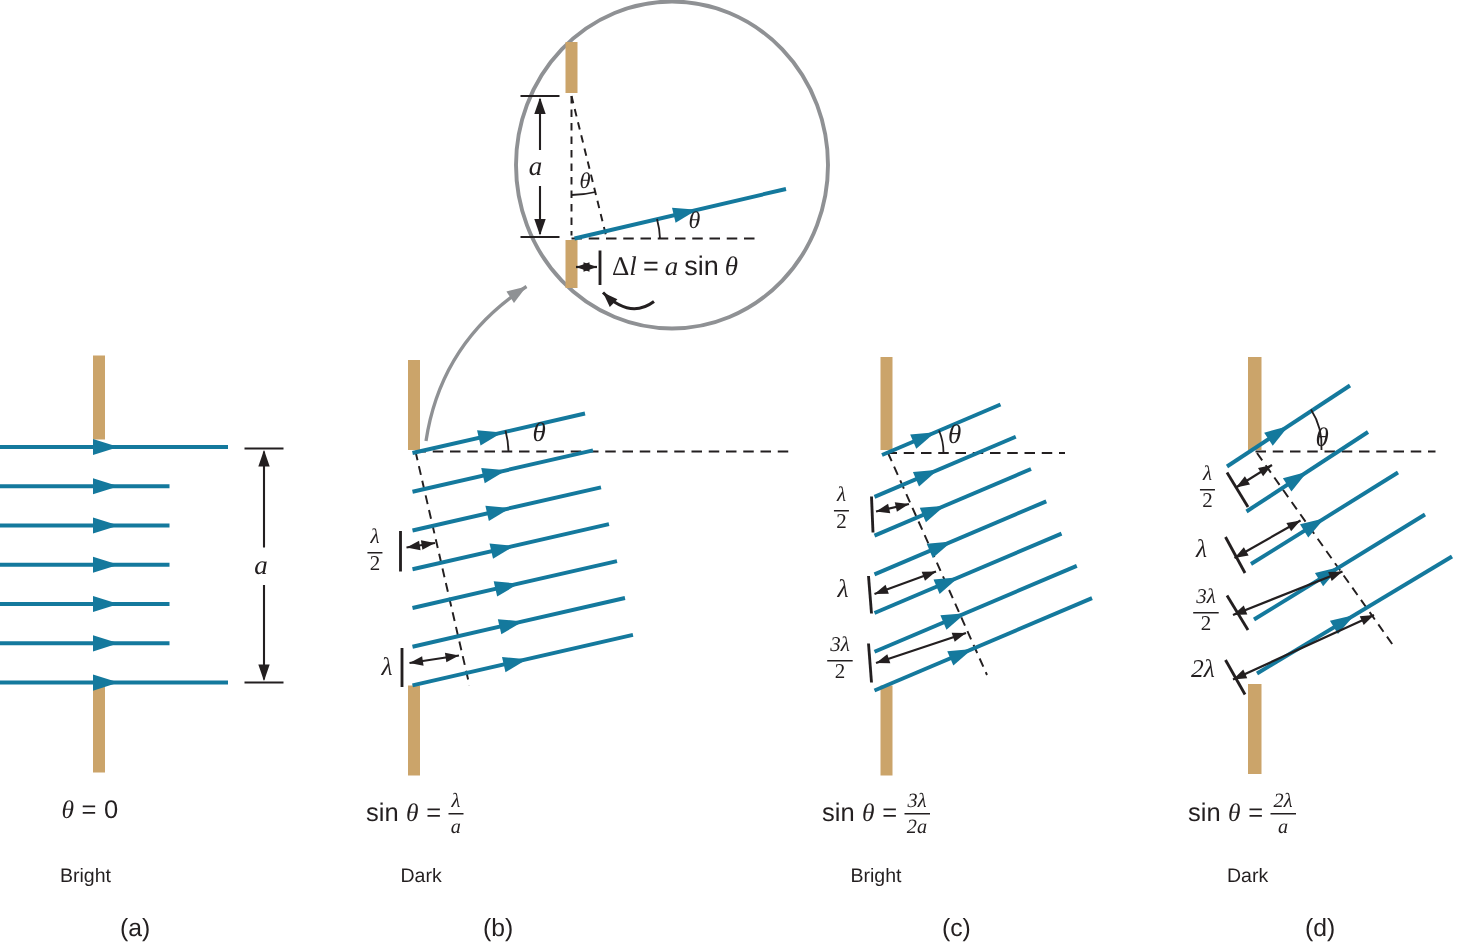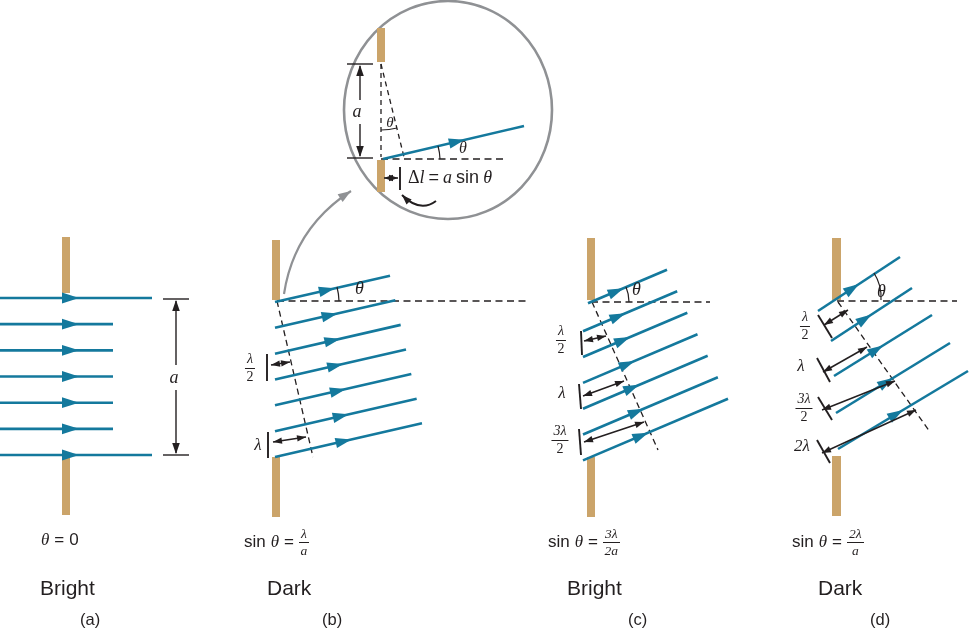--- a/index.html
+++ b/index.html
@@ -12,21 +12,21 @@
   .rm{font-family:"Liberation Serif",serif;font-style:normal;}
   .sans{font-family:"Liberation Sans",sans-serif;font-style:normal;}
   .theta{font-size:18px;}
   .lam{font-size:17px;}
   .frac-s{display:inline-flex;flex-direction:column;align-items:center;line-height:1;font-size:14px;text-align:center;}
   .frac-s .num{border-bottom:1.3px solid #231f20;padding:0 2px 2px 2px;}
   .frac-s .den{padding-top:1px;}
   .formula{display:flex;align-items:center;gap:5px;font-size:17px;height:34px;}
   .formula .frac-s{font-size:13.5px;}
   .delta-f{display:flex;align-items:baseline;gap:4px;font-size:18px;height:20px;}
-  .cond{font-size:21px;}
+  .cond{font-size:13px;}
   .cap{font-size:16.5px;}
 </style>
 </head>
 <body>
 
 <div class="canvas">
 
   <svg id="art" width="973" height="631" viewBox="0 0 973 631">
       <rect x="62" y="237" width="8" height="56" fill="#cba46a"></rect>
       <rect x="62" y="455" width="8" height="60" fill="#cba46a"></rect>

